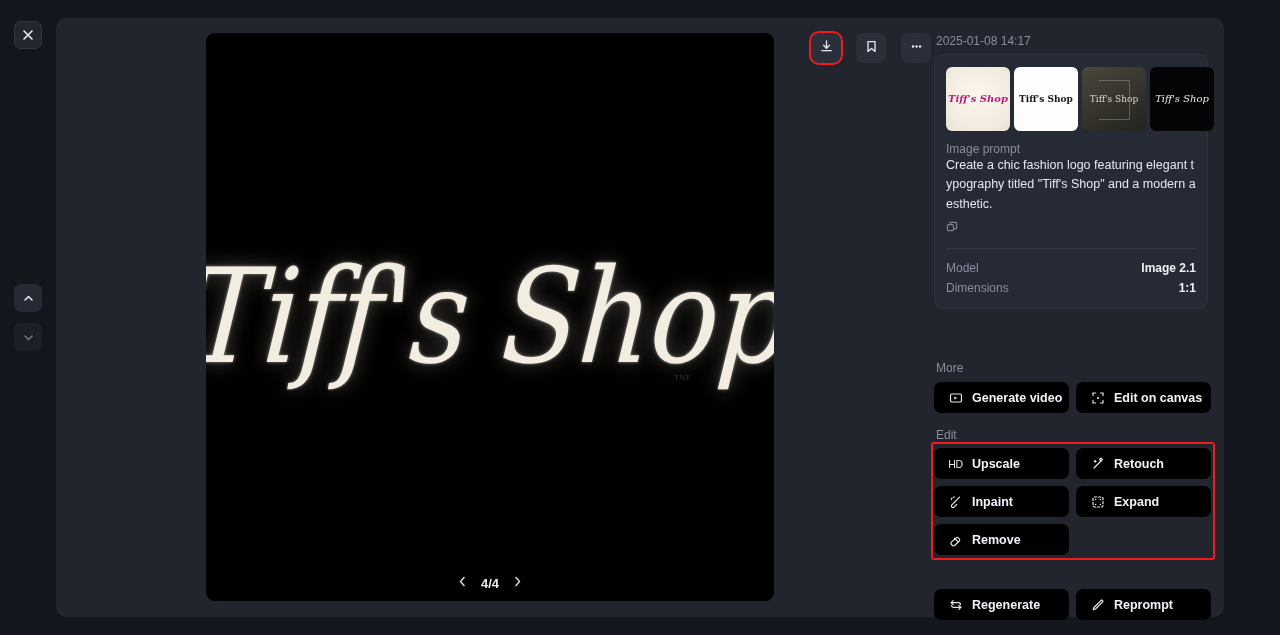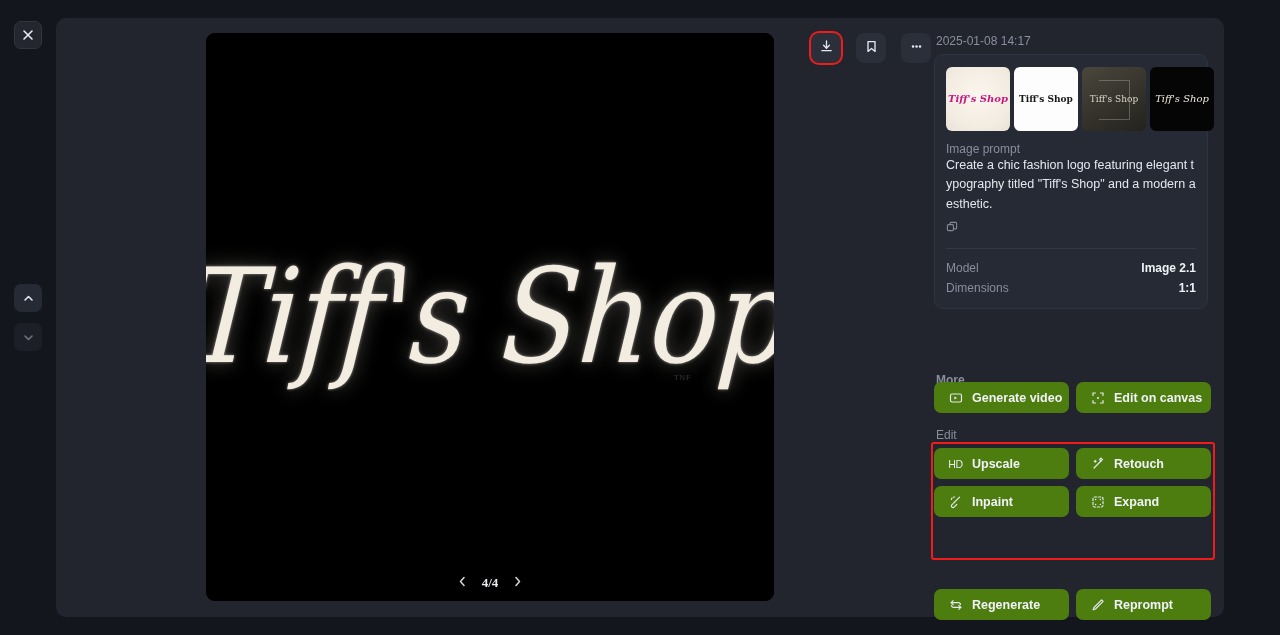--- a/index.html
+++ b/index.html
@@ -59,21 +59,21 @@
     position: absolute; left: 468px; top: 341px;
     font-size: 7px; color: #3c3a37; letter-spacing: .5px;
     font-family: "DejaVu Serif", serif;
   }
   .pager {
     position: absolute; left: 0; right: 0; bottom: 26px;
     display: flex; align-items: center; justify-content: center; gap: 9px;
     color: #e8eaf0; font-size: 13px; font-weight: 600;
   }
   .pager .chev { cursor: pointer; display: flex; opacity: .92; }
-  .pager .count { min-width: 26px; text-align: center; font-family: Liberation Serif, serif; }
+  .pager .count { min-width: 26px; text-align: center; }
 
   
   .toolbar { position: absolute; left: 752px; top: 12px; display: flex; gap: 9px; }
   .tool {
     width: 30px; height: 30px; border-radius: 8px; background: #2b2f3a;
     display: flex; align-items: center; justify-content: center; cursor: pointer;
   }
   .tool.hl { box-shadow: 0 0 0 2px #f01c1c; }
   .tool-outer { padding: 3px; }
 
@@ -112,31 +112,31 @@
     word-break: break-all;
   }
   .copy-row { margin-top: 5px; }
   .copy-btn { display: inline-flex; cursor: pointer; opacity: .65; }
   .divider { height: 1px; background: #333848; margin: 11px 0 9px 0; }
   .kv { display: flex; justify-content: space-between; align-items: center; padding: 3px 0; }
   .kv .k { font-size: 12px; color: #878e9d; }
   .kv .v { font-size: 12px; color: #eef0f5; font-weight: bold; text-align: center; }
 
   .section-label { position: absolute; left: 12px; font-size: 12px; color: #878e9d; }
-  .lbl-more { top: 355px; font-weight: bold; }
+  .lbl-more { top: 343px; }
   .lbl-edit { top: 410px; }
   .lbl-generate { top: 550px; margin-top: 20px; }
 
   .grid { position: absolute; left: 10px; width: 278px; display: flex; flex-wrap: wrap; gap: 7px; }
   .grid-more { top: 364px; }
   .grid-edit { top: 430px; }
   .grid-generate { top: 571px; }
 
   .action {
-    width: 135px; height: 31px; border-radius: 7px; background: #4d7c0f;
+    width: 135px; height: 31px; border-radius: 7px; background: #000000;
     display: flex; align-items: center; gap: 9px; padding-left: 14px;
     color: #f0f2f7; font-size: 12.5px; font-weight: bold; cursor: pointer;
   }
   .action .ico { display: flex; align-items: center; justify-content: center; width: 15px; flex: 0 0 15px; }
   .action .hd { font-size: 10.5px; font-weight: normal; letter-spacing: -.3px; color: #e6e9f0; }
 
   .edit-highlight {
     position: absolute; left: 7px; top: 424px;
     width: 284px; height: 118px;
     border: 2px solid #f01c1c; border-radius: 3px; pointer-events: none;
@@ -336,20 +336,29 @@
             <svg width="14" height="14" viewBox="0 0 14 14" fill="none" stroke="#e4e7ef" stroke-width="1.2" stroke-linecap="round">
               <rect x="2" y="2" width="10" height="10" rx="1.6" stroke-dasharray="2.2 1.8"></rect>
               <circle cx="4.6" cy="4.6" r=".75" fill="#e4e7ef" stroke="none"></circle>
               <circle cx="9.4" cy="4.6" r=".75" fill="#e4e7ef" stroke="none"></circle>
               <circle cx="4.6" cy="9.4" r=".75" fill="#e4e7ef" stroke="none"></circle>
               <circle cx="9.4" cy="9.4" r=".75" fill="#e4e7ef" stroke="none"></circle>
             </svg>
           </span>
           <span>Expand</span>
         </div>
+        <div class="action">
+          <span class="ico">
+            <svg width="14" height="14" viewBox="0 0 14 14" fill="none" stroke="#e4e7ef" stroke-width="1.2" stroke-linejoin="round">
+              <rect x="1.6" y="6.4" width="9.4" height="4.6" rx="1.5" transform="rotate(-42 6.3 8.7)"></rect>
+              <path d="M5.2 5 L9.1 8.9"></path>
+            </svg>
+          </span>
+          <span>Remove</span>
+        </div>
       </div>
       <div class="edit-highlight"></div>
 
       <div class="section-label lbl-generate">Generate</div>
       <div class="grid grid-generate">
         <div class="action">
           <span class="ico">
             <svg width="14" height="14" viewBox="0 0 14 14" fill="none" stroke="#e4e7ef" stroke-width="1.2" stroke-linecap="round" stroke-linejoin="round">
               <path d="M2.2 4.6 L9.4 4.6 A2 2 0 0 1 11.4 6.6"></path>
               <path d="M4.1 2.7 L2.2 4.6 L4.1 6.5"></path>

